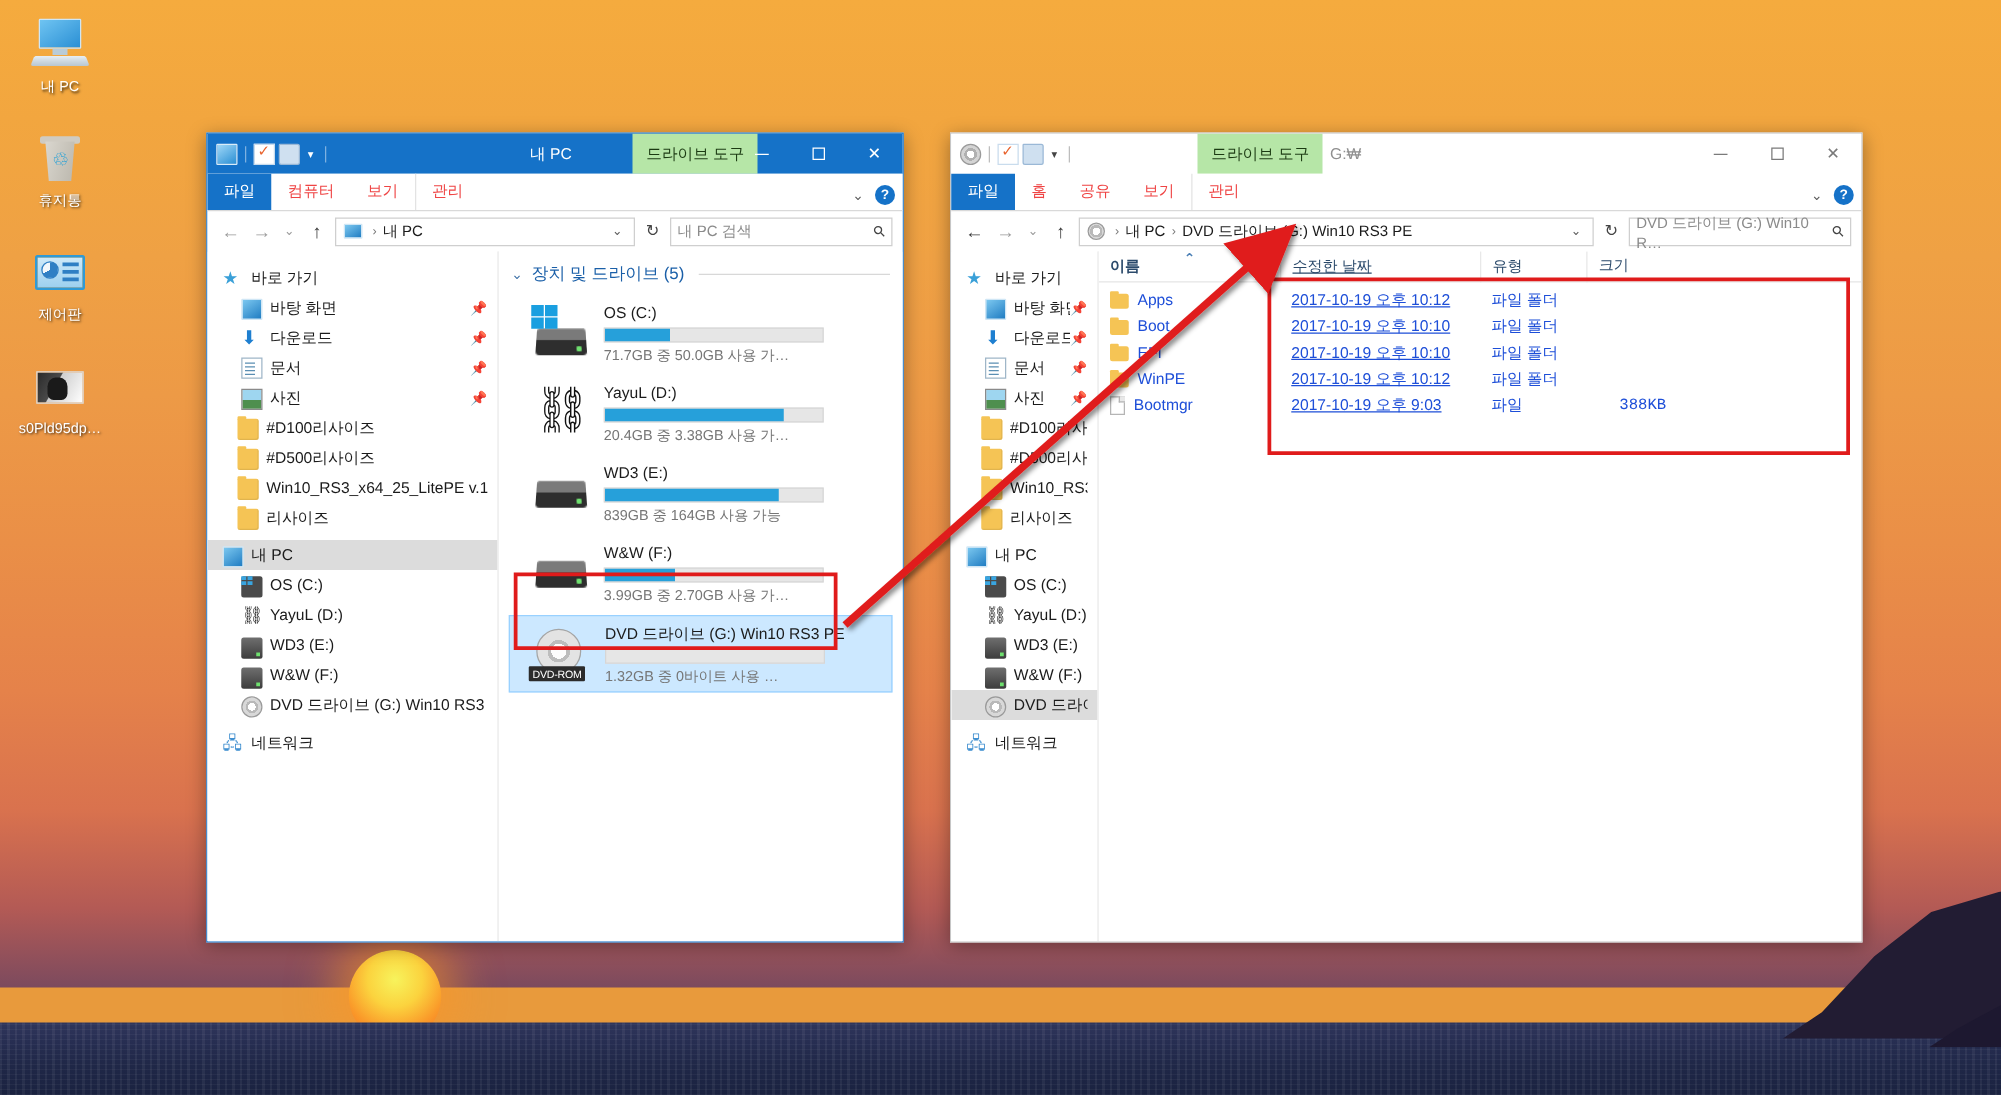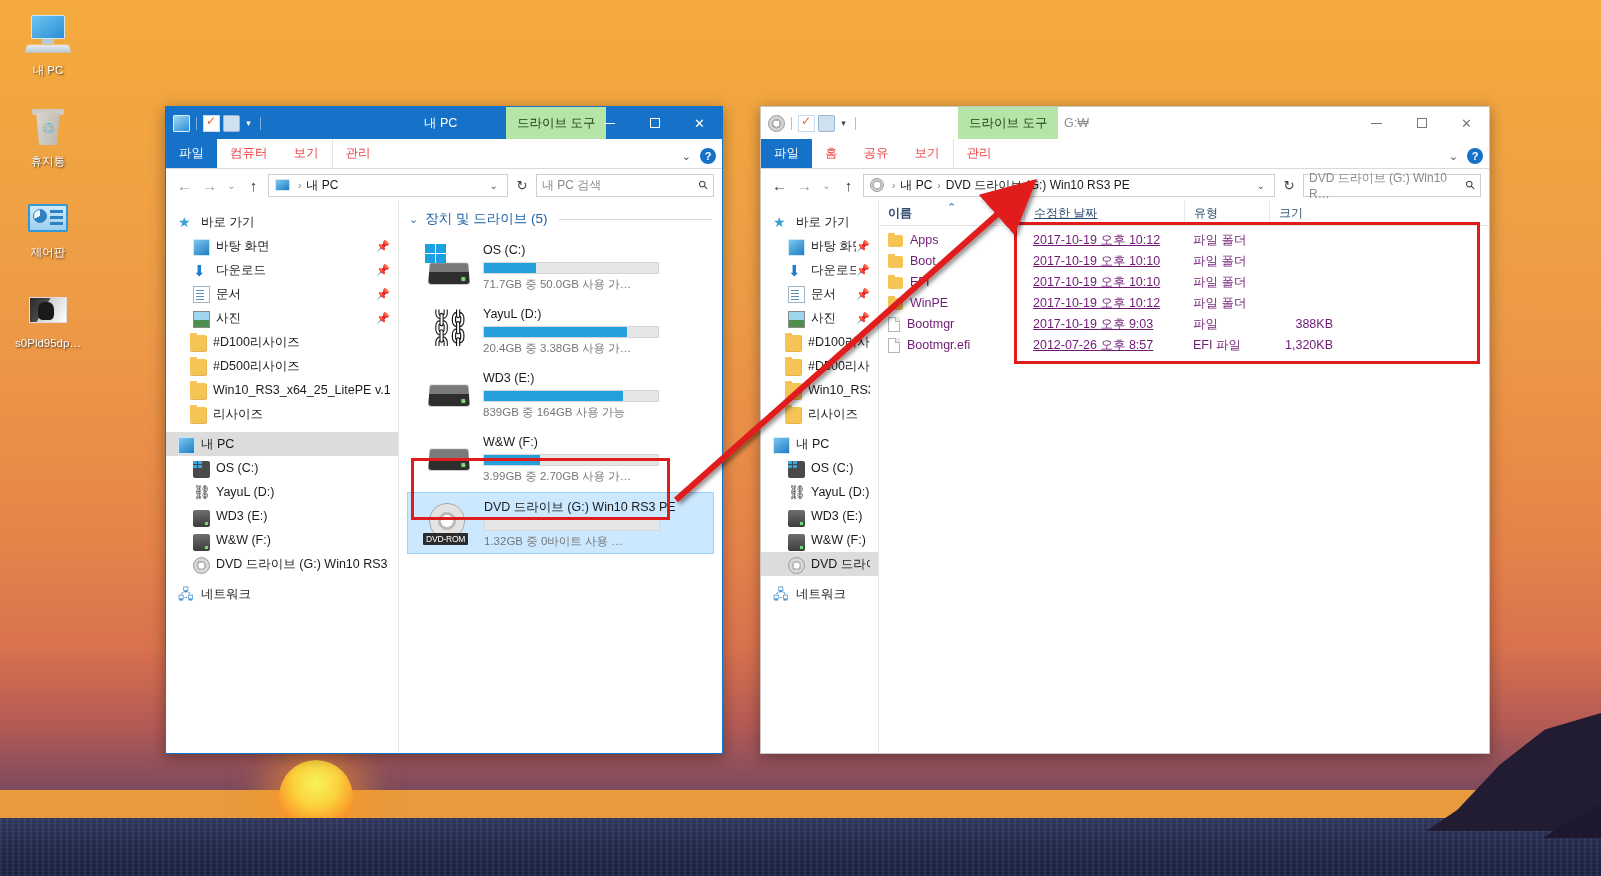--- a/index.html
+++ b/index.html
@@ -268,23 +268,23 @@
   .w2-wbtn .mn { display:block; width:11px; height:1px; background:#7a7a7a; }
   .qat-dvd { border-radius:50%; background: radial-gradient(circle,#fff 0 3px,#b0b0b0 3px 5px,#d4d4d4 5px 100%);
     border:1px solid #9a9a9a;}
 
   
   .colhdr { display:flex; height:25px; border-bottom:1px solid #e5e5e5; background:#fff;
     font-size:12px; color:#2b4a6b; align-items:center; }
   .colhdr > div { padding-left:9px; position:relative; height:25px; line-height:25px;
     border-left:1px solid #e8e8e8; }
   .colhdr > div:first-child { border-left:none;font-weight:bold; }
-  .col-name { width:145px; } .col-date { width:160px;text-decoration:underline; } .col-type { width:85px; } .col-size { width:70px; }
+  .col-name { width:145px; } .col-date { width:160px;text-decoration:underline; } .col-type { width:85px; } .col-size { width:70px;font-family:Liberation Mono, monospace; }
   .sortmark { position:absolute; left:68px; top:-6px; color:#4a7fb5; font-size:11px; }
-  .frow { display:flex; height:21px; align-items:flex-start; font-size:12.5px; color:#701a75; }
+  .frow { display:flex; height:21px; align-items:flex-start; font-size:12.5px; color:#1d4ed8; }
   .frow > div { padding-left:9px; height:21px; line-height:21px; overflow:hidden; white-space:nowrap;}
   .frow .col-name { display:flex; align-items:center; gap:7px; padding-left:9px;}
   .frow .col-size { text-align:right; padding-right:6px; padding-left:0; }
   .fi-fold { width:15px; height:12px; background:#f5c455; border-radius:1px 2px 2px 2px;
     position:relative; flex:0 0 auto;}
   .fi-fold::before{ content:""; position:absolute; left:0; top:-2px; width:7px; height:3px;
     background:#f5c455; border-radius:1px 1px 0 0;}
   .fi-file { width:12px; height:15px; background:#fff; border:1px solid #b5b5b5;
     position:relative; flex:0 0 auto;}
   .fi-file::after { content:""; position:absolute; right:-1px; top:-1px; width:4px; height:4px;
@@ -729,29 +729,20 @@
             <div class="col-size"></div>
           </div>
           <div class="frow">
             <div class="col-name">
               <span class="fi-file"></span>
               <span>Bootmgr</span>
             </div>
             <div class="col-date">2017-10-19 오후 9:03</div>
             <div class="col-type">파일</div>
             <div class="col-size">388KB</div>
-          </div>
-          <div class="frow">
-            <div class="col-name">
-              <span class="fi-file"></span>
-              <span>Bootmgr.efi</span>
-            </div>
-            <div class="col-date">2012-07-26 오후 8:57</div>
-            <div class="col-type">EFI 파일</div>
-            <div class="col-size">1,320KB</div>
           </div>
         </div>
     </div>
   </div>
 
 </div>
 
 <div id="annot">
   <div class="redbox" id="redbox-dvd-tile"></div>
   <div class="redbox" id="redbox-filelist"></div>

